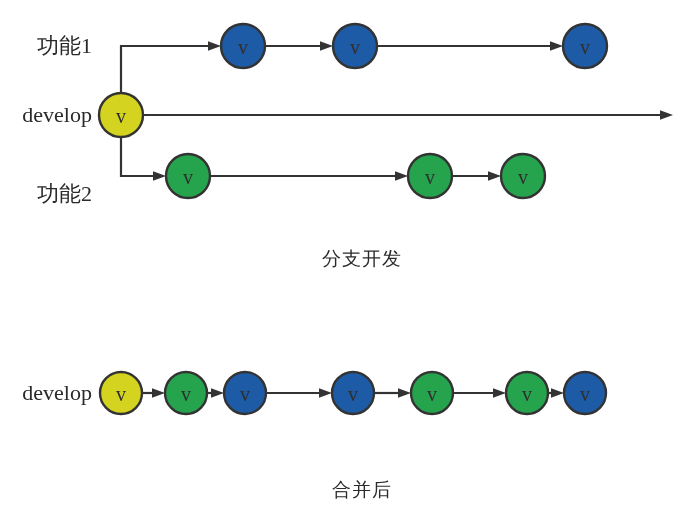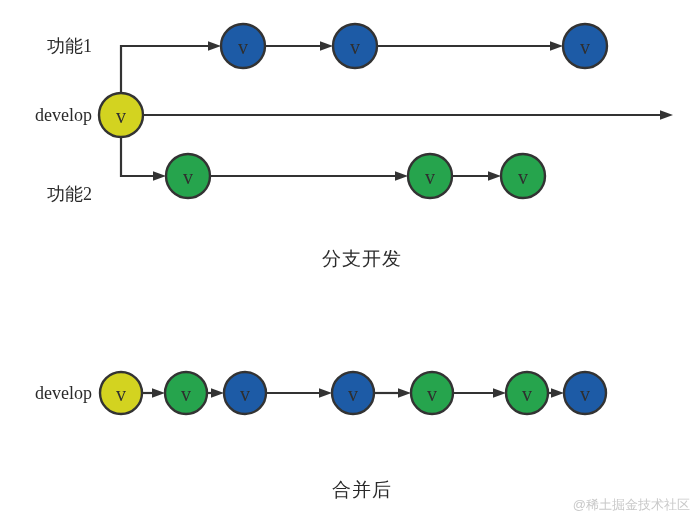--- a/index.html
+++ b/index.html
@@ -10,21 +10,21 @@
     background: #ffffff;
     overflow: hidden;
     font-family: "Liberation Serif", serif;
   }
   #diagram-svg { position: absolute; left: 0; top: 0; }
   .branch-label {
     position: absolute;
     right: 607px;
     height: 22px;
     line-height: 22px;
-    font-size: 18px;
+    font-size: 22px;
     color: #2a2a2a;
     white-space: nowrap;
     text-align: center;
   }
   #lbl-feature1 { top: 35px; }
   #lbl-develop-top { top: 104px; }
   #lbl-feature2 { top: 183px; }
   #lbl-develop-bottom { top: 382px; }
   .caption {
     position: absolute;
@@ -111,14 +111,13 @@
   <div class="branch-label" id="lbl-feature1">功能1</div>
   <div class="branch-label" id="lbl-develop-top">develop</div>
   <div class="branch-label" id="lbl-feature2">功能2</div>
 
   <div class="caption" id="caption-top">分支开发</div>
 
   <div class="branch-label" id="lbl-develop-bottom">develop</div>
 
   <div class="caption" id="caption-bottom">合并后</div>
 
-  <div class="watermark">@稀土掘金技术社区</div>
 </div>
 
 </body></html>

